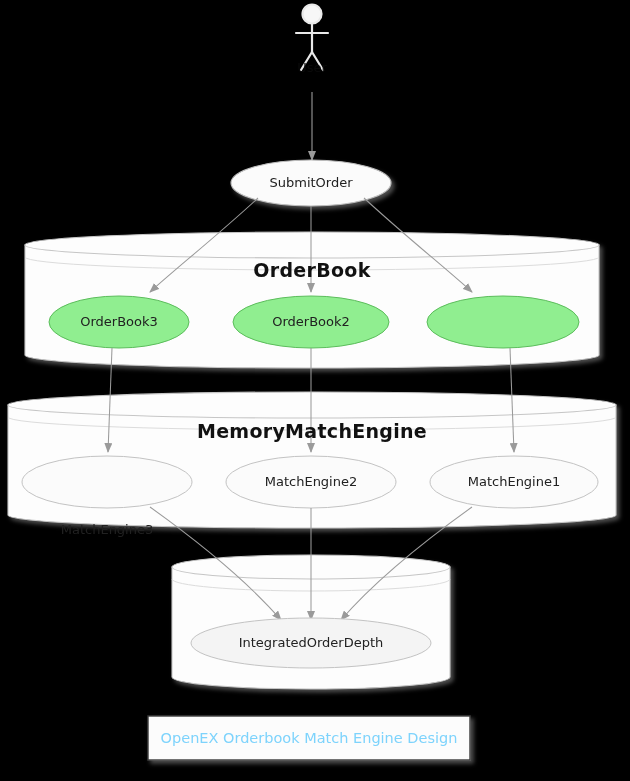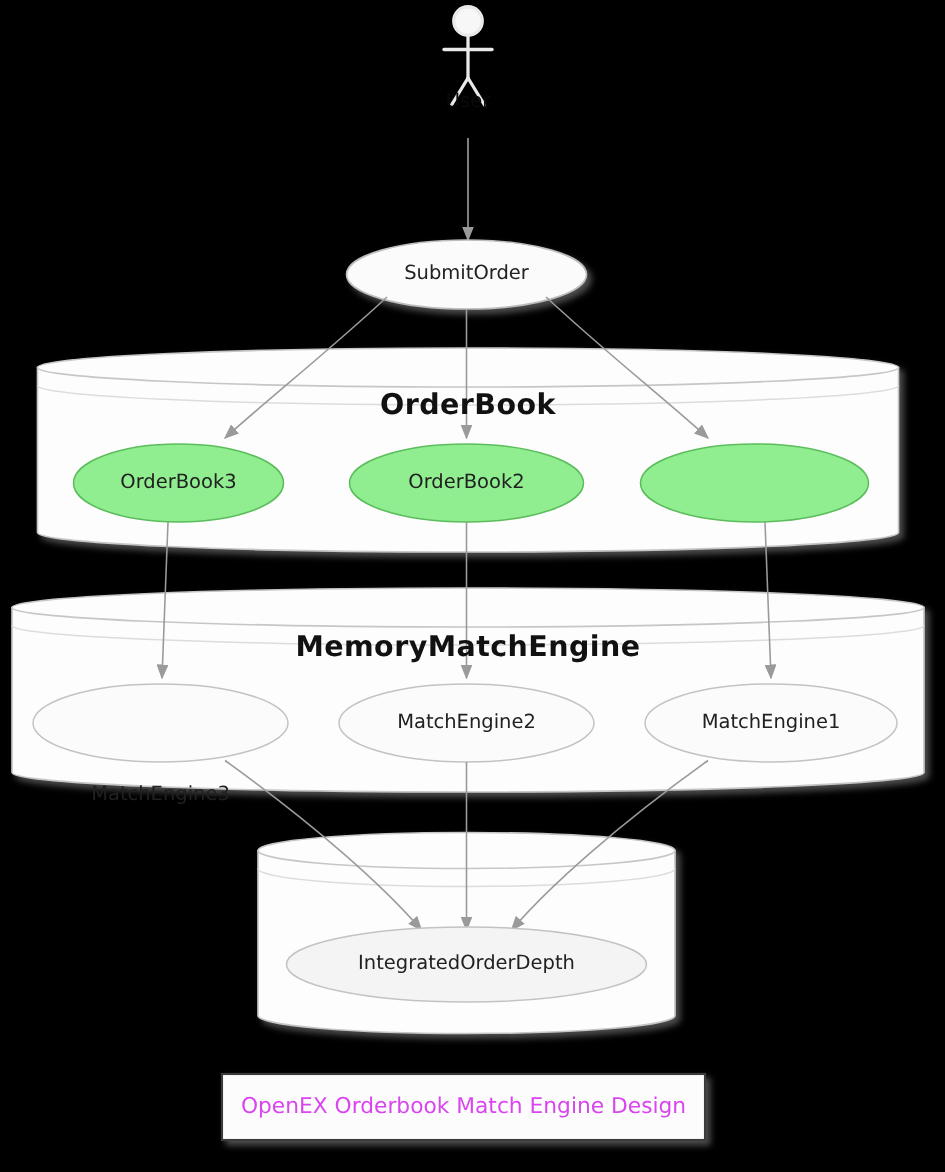--- a/index.html
+++ b/index.html
@@ -40,21 +40,21 @@
     font-weight: bold;
     color: #111111;
     letter-spacing: 0.3px;
   }
   .actor-label {
     font-size: 13px;
     color: #0a0a0a;
   }
   .caption-label {
     font-size: 14.5px;
-    color: #d946ef;
+    color: #7dd3fc;
   }
 </style>
 </head>
 <body>
 
 <div id="canvas">
 
   <svg class="svg-layer" viewBox="0 0 630 781" xmlns="http://www.w3.org/2000/svg">
     <defs>
       <marker id="arrowhead" markerWidth="10" markerHeight="8" refX="9" refY="4" orient="auto" markerUnits="userSpaceOnUse">

